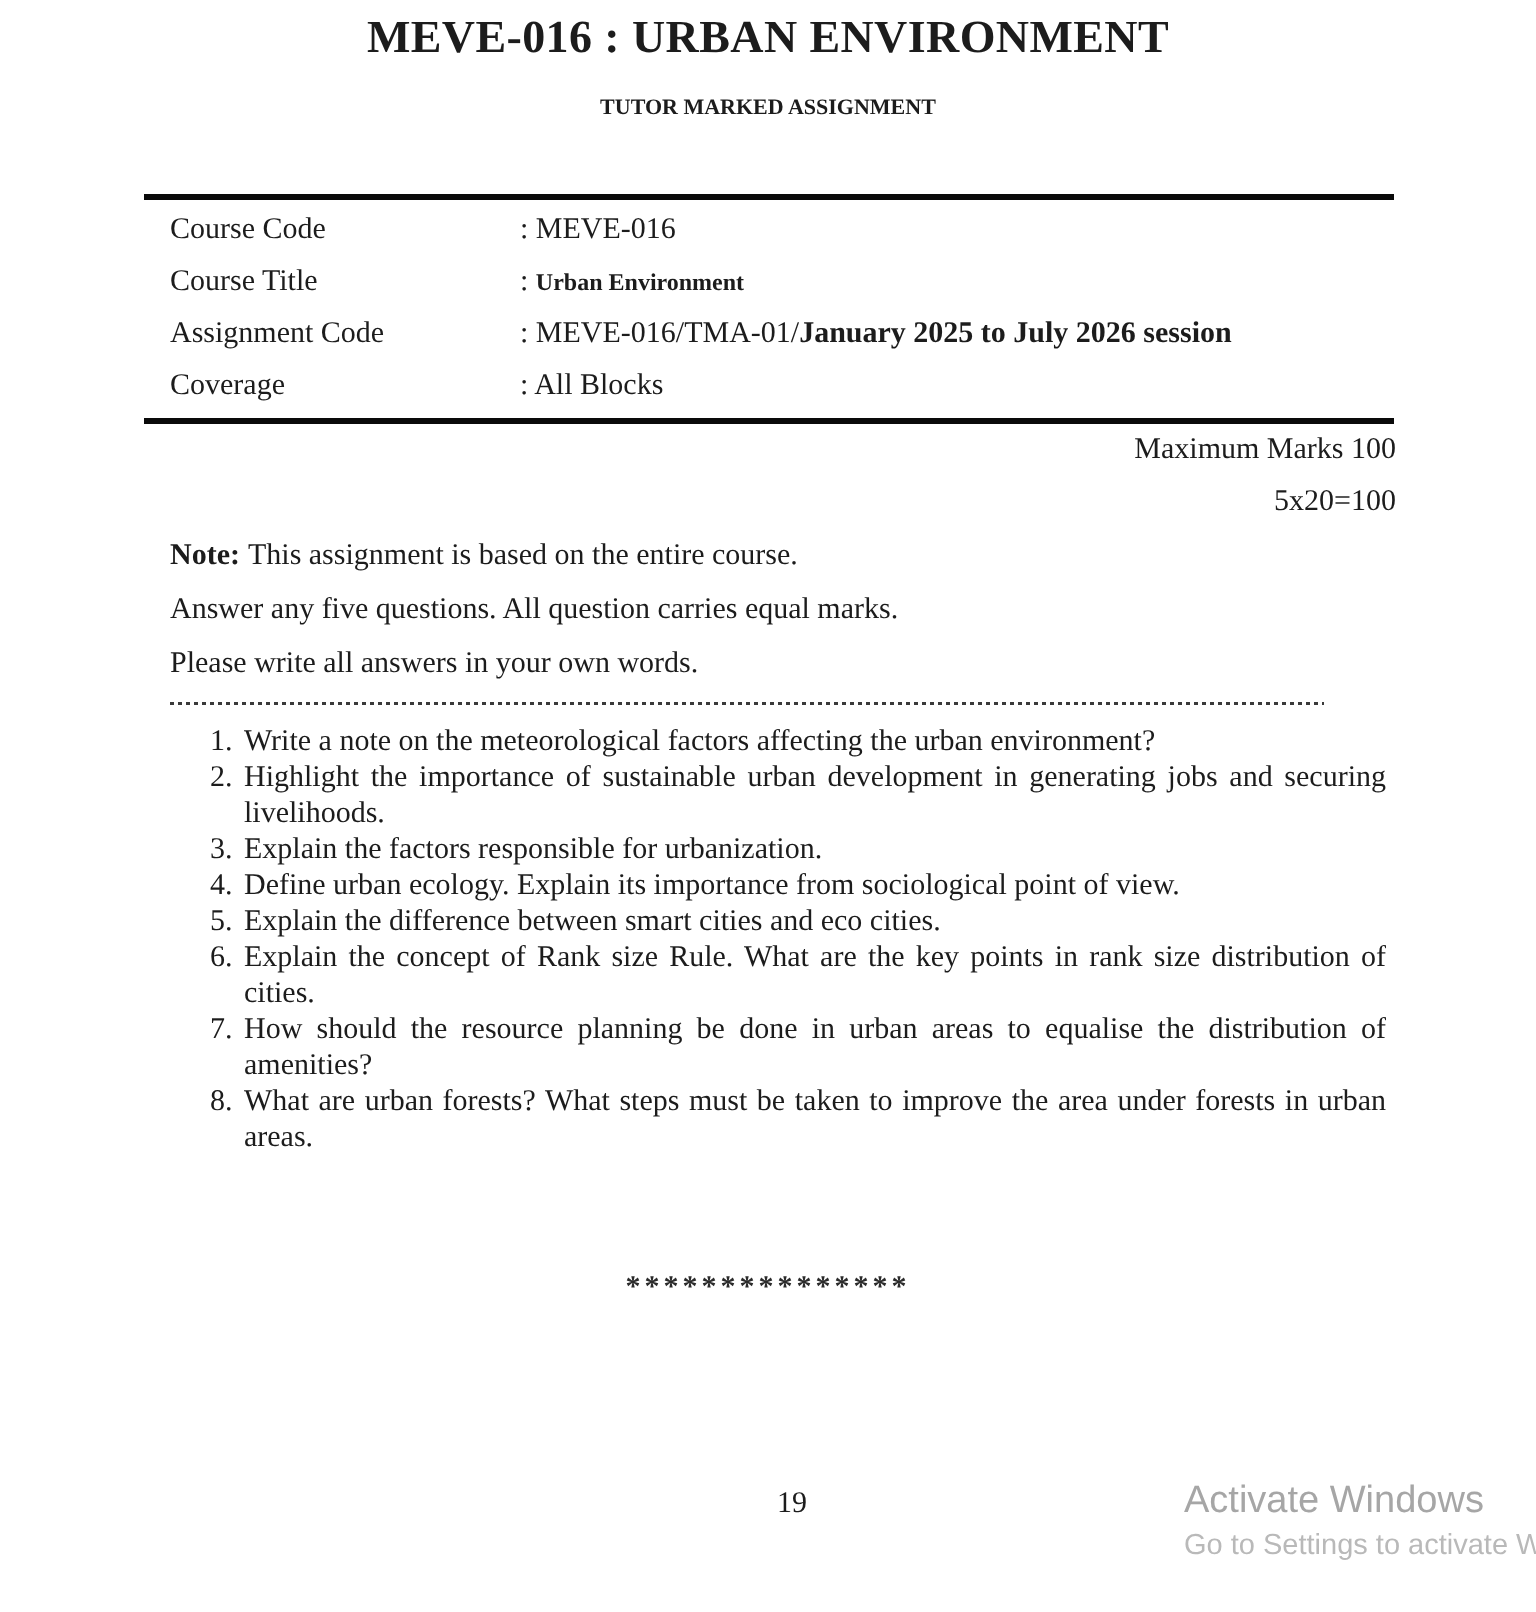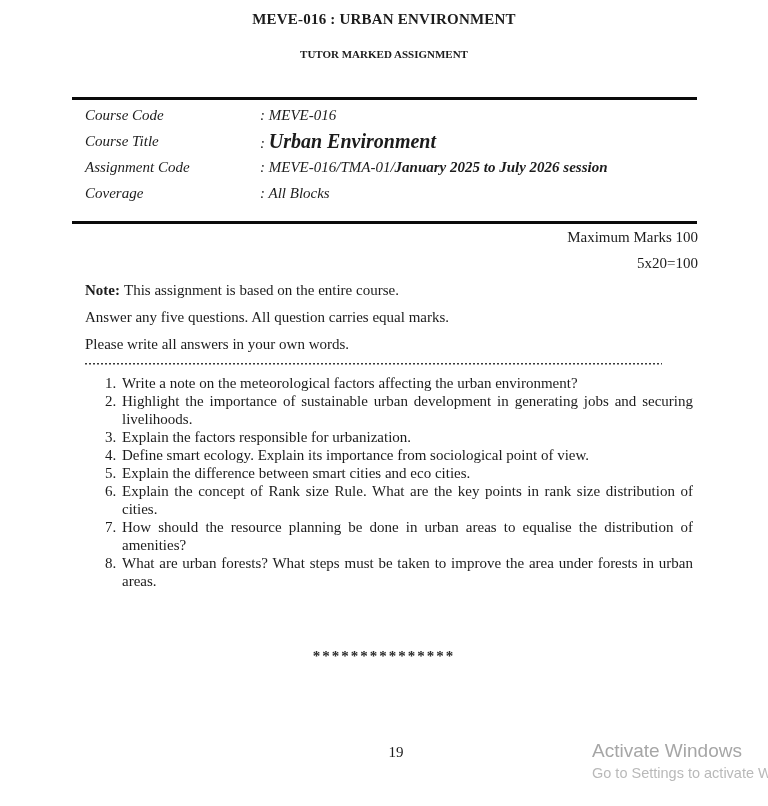--- a/index.html
+++ b/index.html
@@ -9,50 +9,49 @@
     position: relative;
     overflow: hidden;
     font-family: "Liberation Serif", "DejaVu Serif", serif;
     color: #1c1c1c;
   }
   .page { position: absolute; inset: 0; }
 
   .doc-title {
     margin-top: 8px;
     text-align: center;
-    font-size: 15px;
+    font-size: 23px;
     font-weight: bold;
     line-height: 22px;
     letter-spacing: 0.2px;
   }
   .doc-subtitle {
     margin-top: 15px;
     text-align: center;
     font-size: 11px;
     font-weight: bold;
     line-height: 18px;
   }
 
   .course-table {
     margin: 34px 71px 0 72px; 
     border-top: 3px solid #0a0a0a;
     border-bottom: 3px solid #0a0a0a;
-    padding: 2px 0 15px 0;
-    font-style: italic;
+    padding: 2px 0 3px 0;
   }
   .ct-row {
     display: flex;
     height: 26px;
     line-height: 26px;
     font-size: 15px;
   }
   .ct-label { width: 188px; padding-left: 13px; box-sizing: border-box; }
   .ct-value { flex: 1; white-space: nowrap; }
   .ct-value b { font-weight: bold; }
-  .ct-row.row-title .ct-value b { font-size: 20px; }
+  .ct-row.row-title .ct-value b { font-size: 12px; }
 
   .marks-block {
     margin: 4px 70px 0 0;
     text-align: right;
     font-size: 15px;
     line-height: 18px;
   }
   .marks-formula { margin-top: 8px; font-weight: normal; }
 
   .instructions { margin: 9px 75px 0 85px; font-size: 15px; }
@@ -147,21 +146,21 @@
     <p>Answer any five questions. All question carries equal marks.</p>
     <p>Please write all answers in your own words.</p>
   </div>
 
   <div class="dashed-separator"></div>
 
   <ol class="question-list">
     <li>Write a note on the meteorological factors affecting the urban environment?</li>
     <li>Highlight the importance of sustainable urban development in generating jobs and securing livelihoods.</li>
     <li>Explain the factors responsible for urbanization.</li>
-    <li>Define smart ecology. Explain its importance from sociological point of view.</li>
+    <li>Define urban ecology. Explain its importance from sociological point of view.</li>
     <li>Explain the difference between smart cities and eco cities.</li>
     <li>Explain the concept of Rank size Rule. What are the key points in rank size distribution of cities.</li>
     <li>How should the resource planning be done in urban areas to equalise the distribution of amenities?</li>
     <li>What are urban forests? What steps must be taken to improve the area under forests in urban areas.</li>
   </ol>
 
   <div class="stars-line">***************</div>
 
   <div class="page-number">19</div>
 

